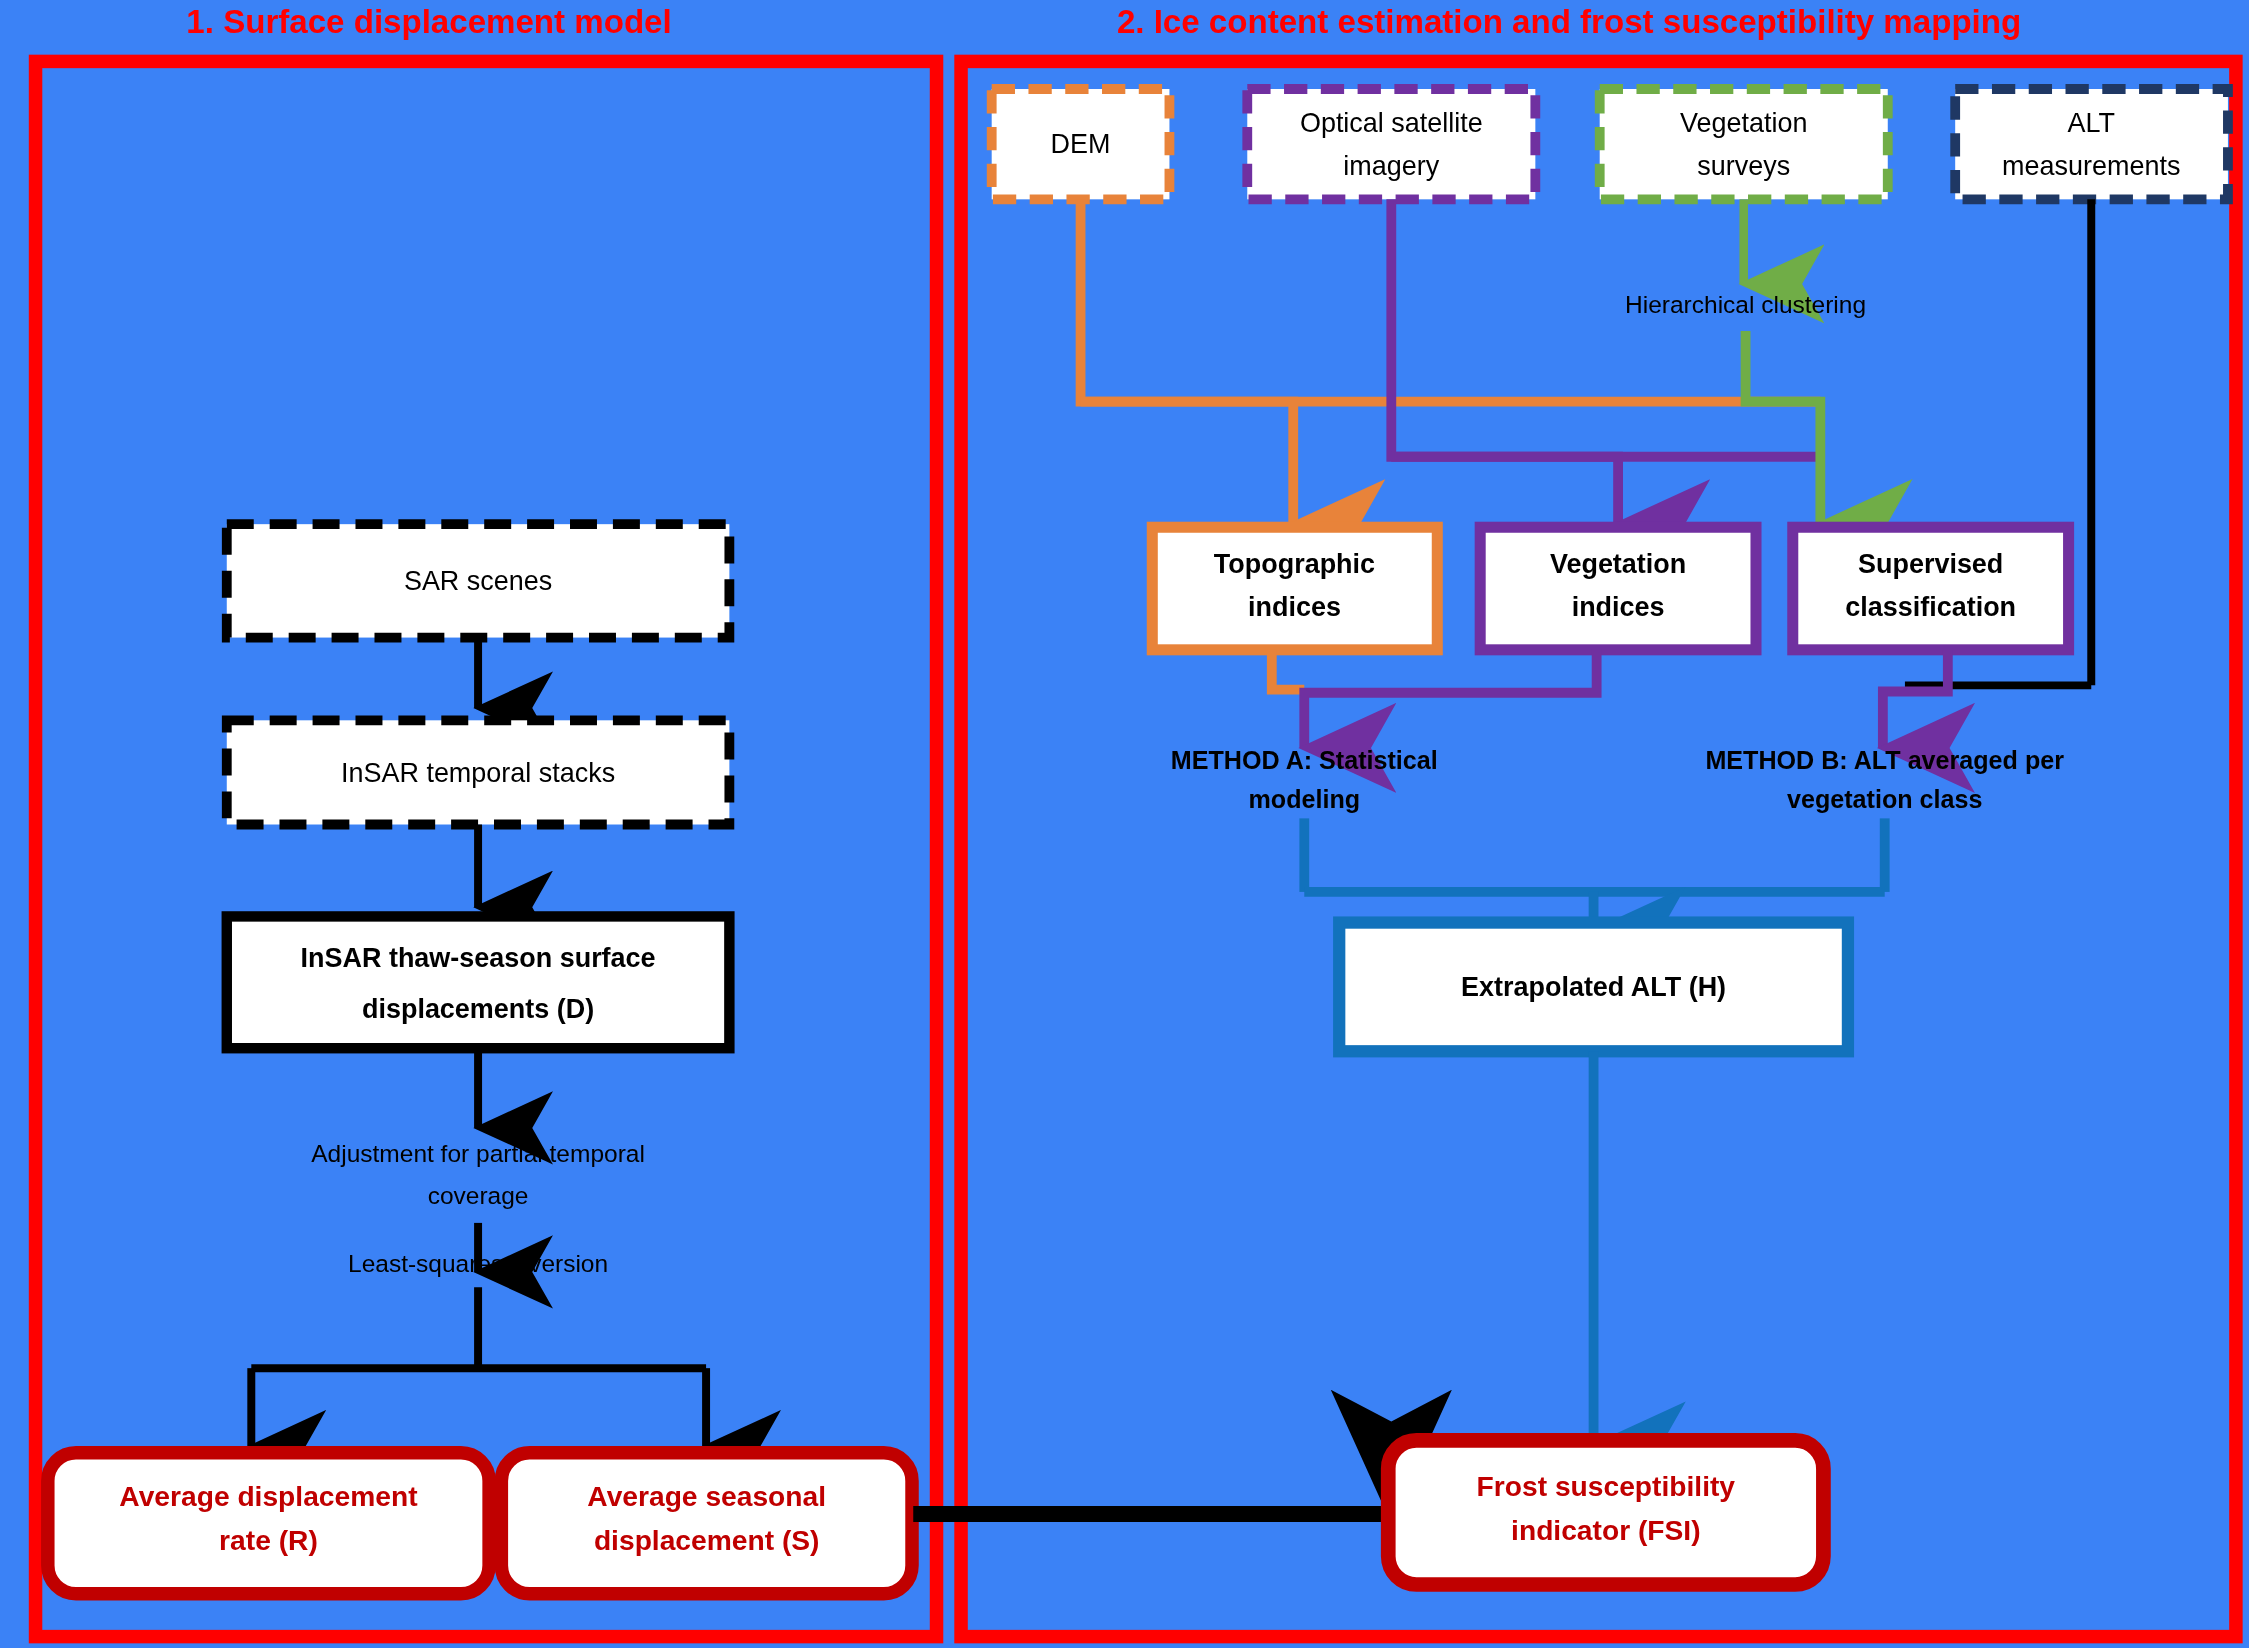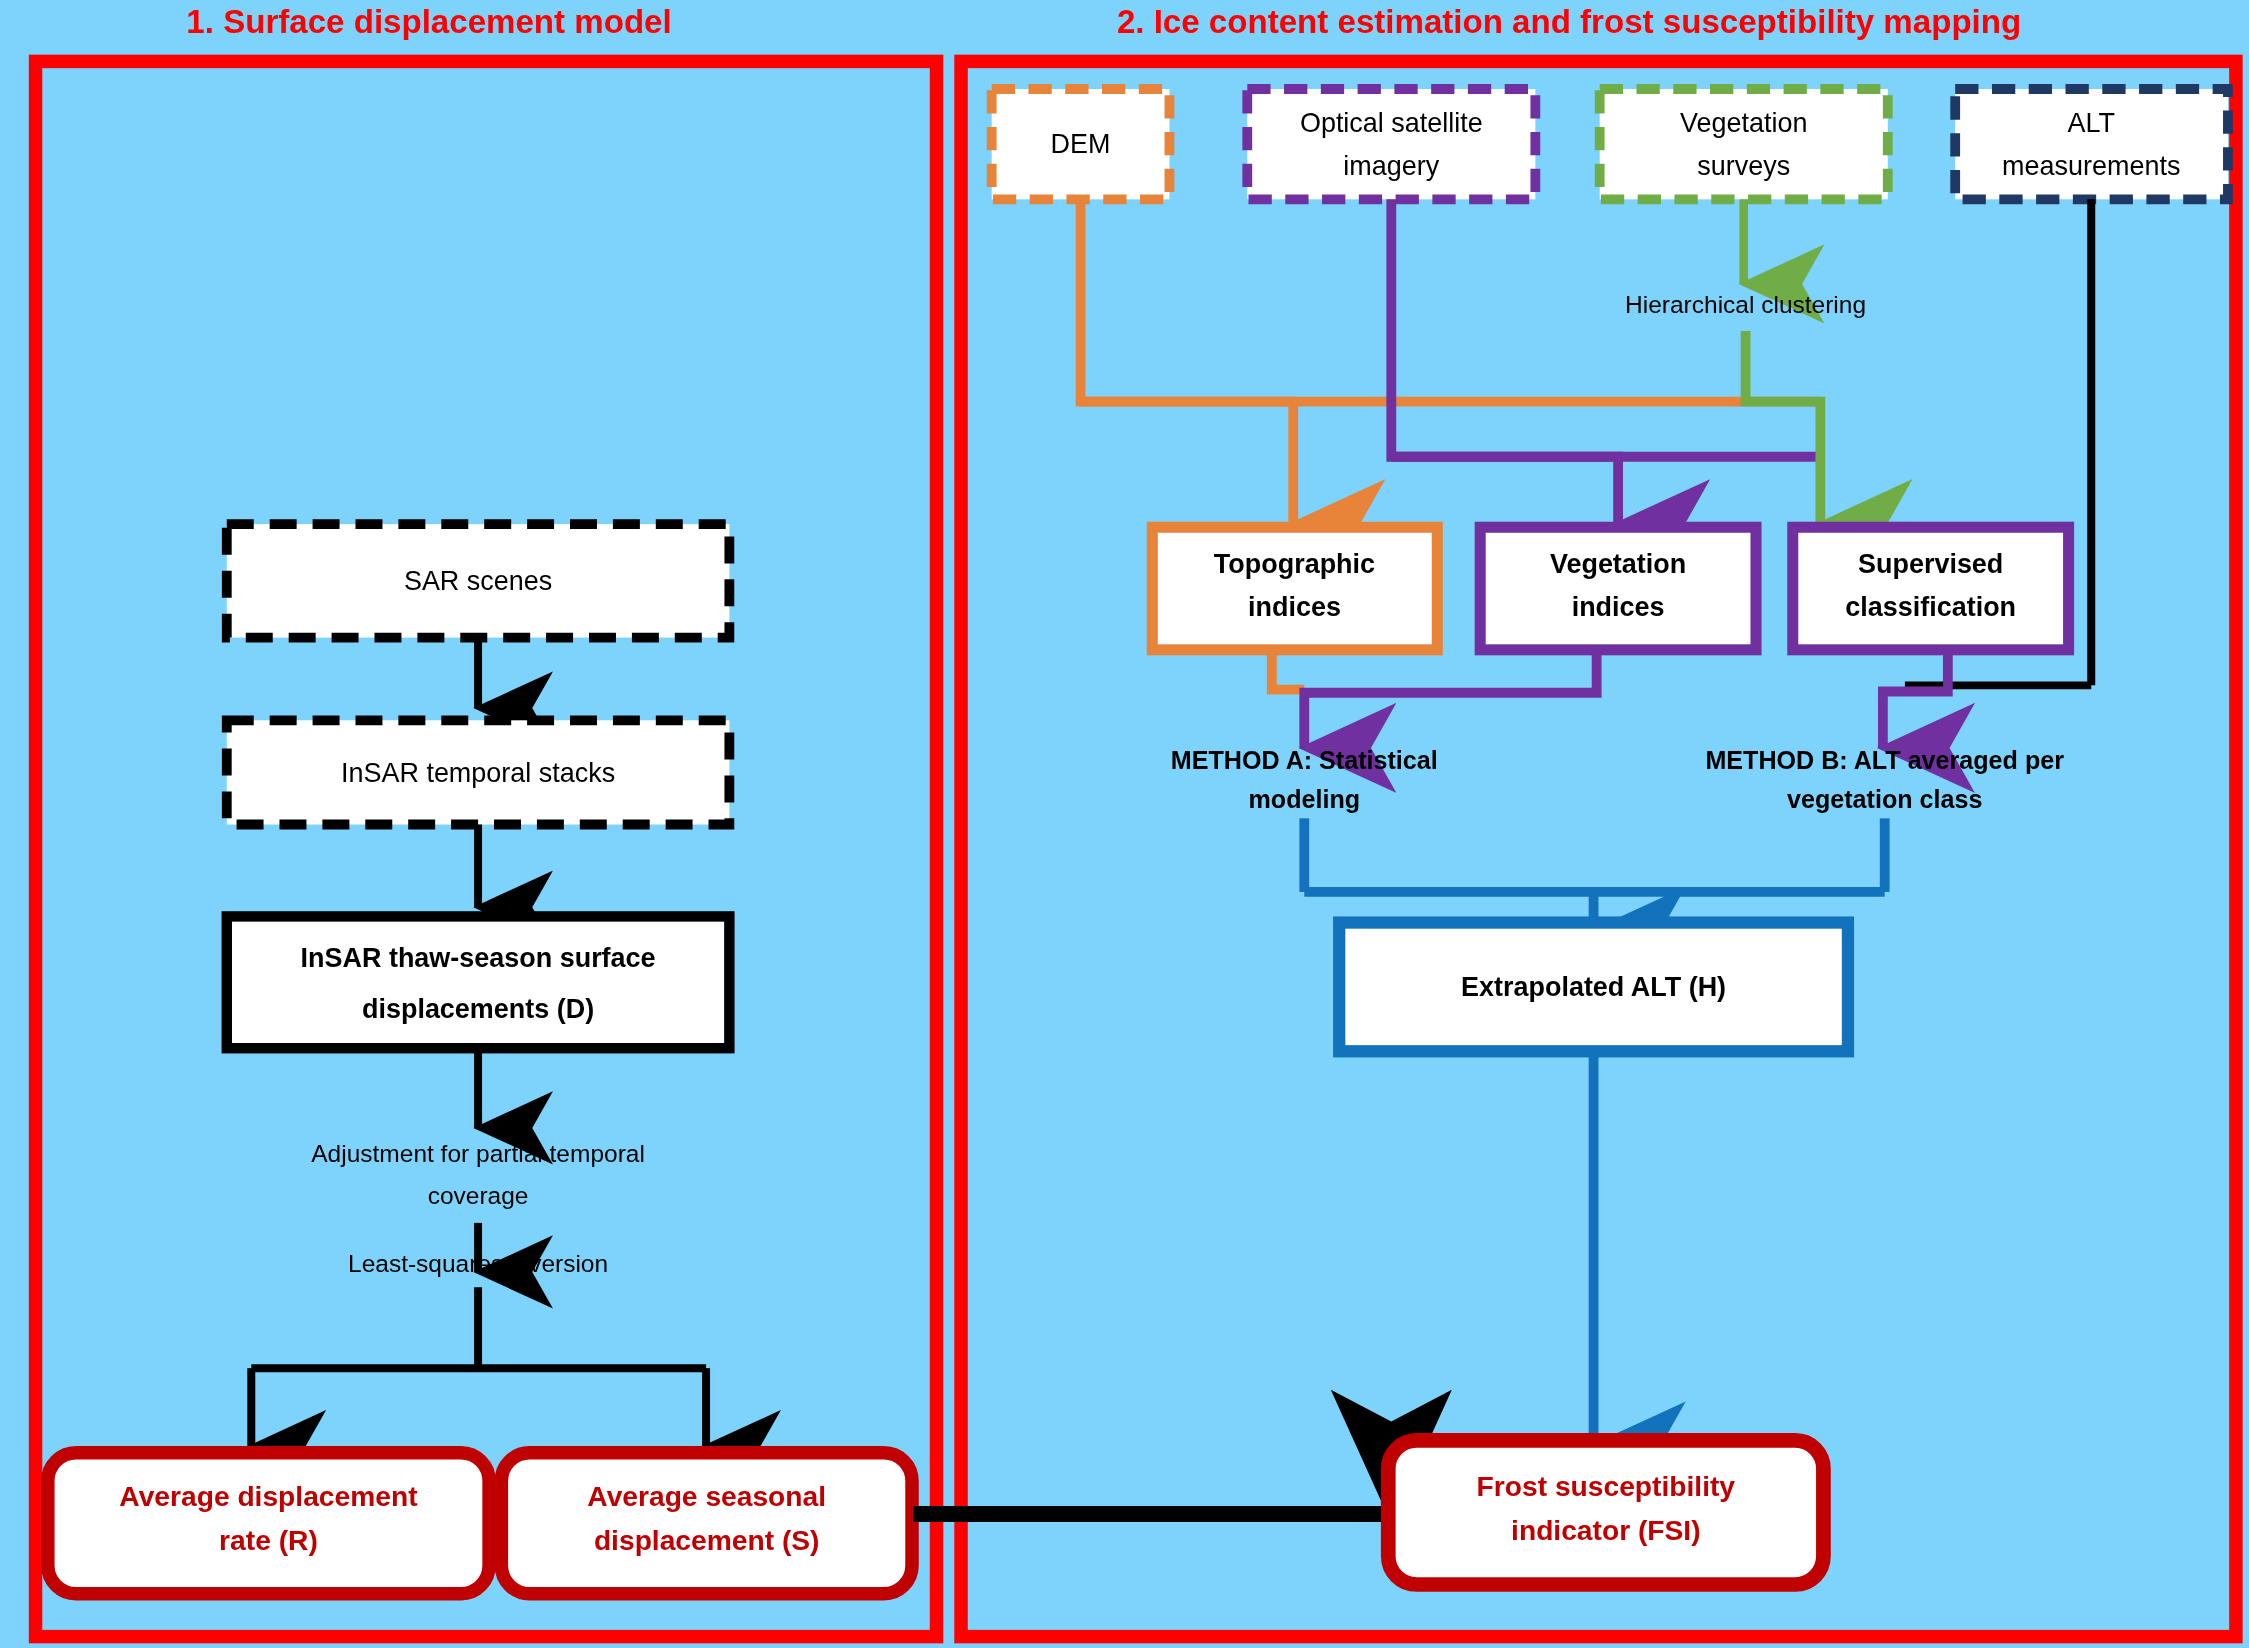--- a/index.html
+++ b/index.html
@@ -10,21 +10,21 @@
   body {
     width: 2250px;
     height: 1649px;
     font-family: "Liberation Sans", sans-serif;
     overflow: hidden;
   }
   #stage {
     position: relative;
     width: 2250px;
     height: 1649px;
-    background: #7dd3fc;
+    background: #3b82f6;
   }
   svg#canvas {
     position: absolute;
     top: 0; left: 0;
     width: 2250px;
     height: 1649px;
   }
   .panel-title {
     font-weight: bold;
     fill: #FF0000;

